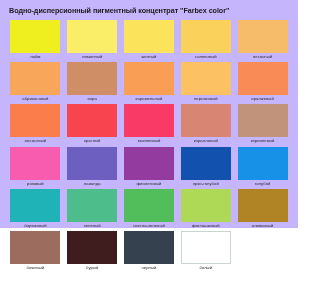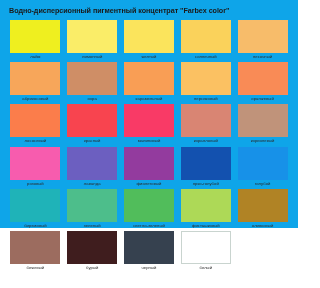--- a/index.html
+++ b/index.html
@@ -12,21 +12,21 @@
     height: 288px;
     overflow: hidden;
     font-family: "Liberation Sans", sans-serif;
     -webkit-font-smoothing: antialiased;
   }
 
   #page {
     position: relative;
     width: 298px;
     height: 228px;
-    background: #0ea5e9;
+    background: #c4b5fd;
     box-sizing: border-box;
   }
 
   #title {
     position: absolute;
     left: 9px;
     top: 6px;
     font-size: 7.2px;
     font-weight: bold;
     color: #1a1a1a;

